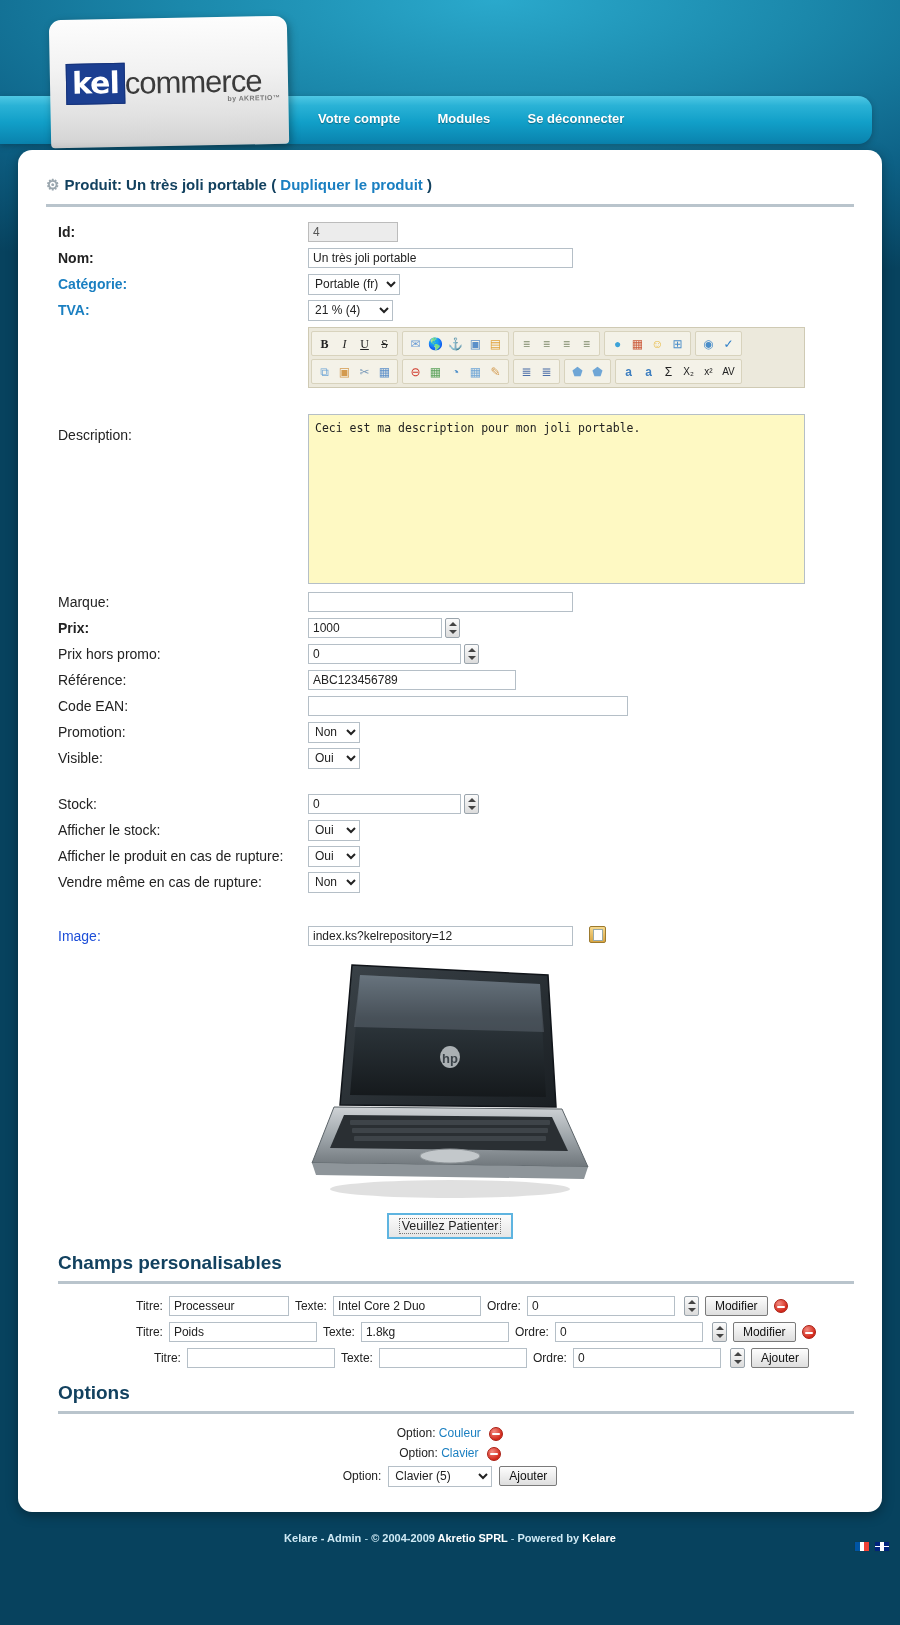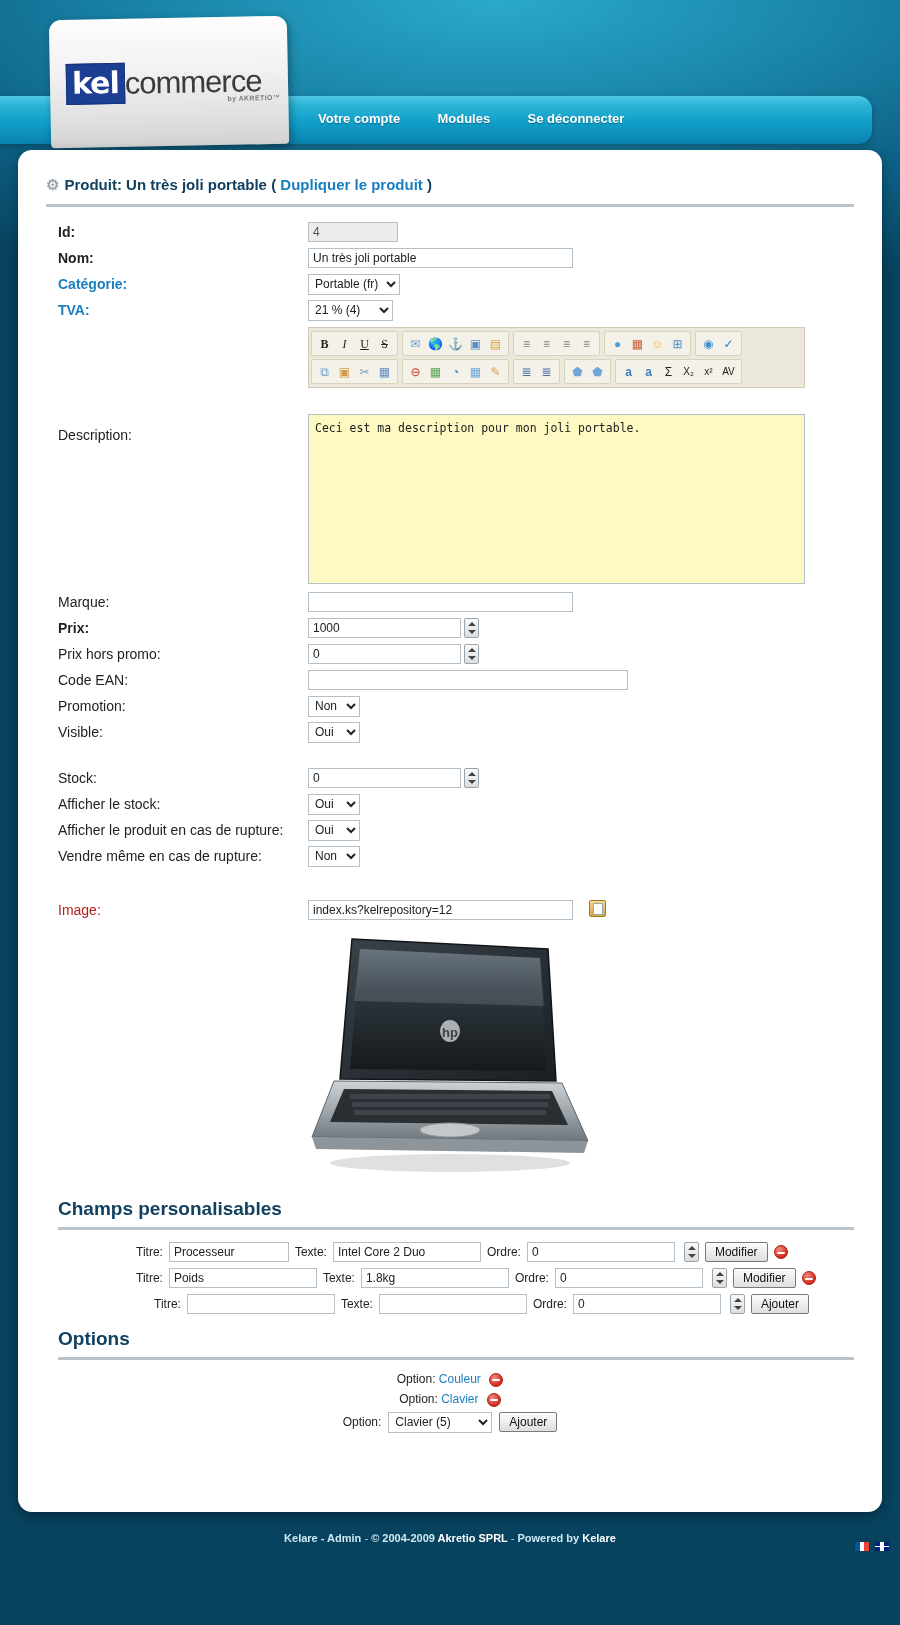--- a/index.html
+++ b/index.html
@@ -67,21 +67,21 @@
     margin-bottom:14px;
   }
   .page-title .gear { color:#9aa6ae; font-size:15px; margin-right:5px; }
   .page-title a { color:#1a7fc1; text-decoration:none; font-weight:bold; }
 
   
   .frow { display:flex; align-items:center; margin-bottom:4px; min-height:22px; }
   .flabel { width:262px; flex:0 0 262px; font-size:14px; color:#222; padding-left:12px; }
   .flabel.bold { font-weight:bold; }
   .flabel.link { color:#1a7fc1; font-weight:bold; }
-  .flabel.link2 { color:#b91c1c; }
+  .flabel.link2 { color:#1d4ed8; }
   .fctl { flex:1; }
 
   input.txt {
     font-family:"Liberation Sans", sans-serif; font-size:12px;
     border:1px solid #b5bfc7; background:#fff; padding:2px 4px; height:20px;
     color:#222; outline:none;
   }
   input.txt.ro { background:#ececec; color:#555; border:1px solid #bcbcbc; }
   select.sel {
     font-family:"Liberation Sans", sans-serif; font-size:12px;
@@ -319,31 +319,37 @@
   <div class="frow">
     <div class="flabel">Marque:</div>
     <div class="fctl">
       <input class="txt" style="width: 265px;" value="">
     </div>
   </div>
 
   <div class="frow">
     <div class="flabel bold">Prix:</div>
     <div class="fctl">
-      <input class="txt" style="width: 153px;" value="1000"><span class="spin"></span>
+      <input class="txt" style="width: 134px;" value="1000"><span class="spin"></span>
     </div>
   </div>
 
   <div class="frow">
     <div class="flabel">Prix hors promo:</div>
     <div class="fctl">
       <input class="txt" style="width: 153px;" value="0"><span class="spin"></span>
     </div>
   </div>
 
+  <div class="frow">
+    <div class="flabel">Référence:</div>
+    <div class="fctl">
+      <input class="txt" style="width: 208px;" value="ABC123456789">
+    </div>
+  </div>
 
   <div class="frow">
     <div class="flabel">Code EAN:</div>
     <div class="fctl">
       <input class="txt" style="width: 320px;" value="">
     </div>
   </div>
 
   <div class="frow">
     <div class="flabel">Promotion:</div>
@@ -440,20 +446,23 @@
       <path d="M44 158 L252 160 L268 194 L30 191 Z" fill="#2a2f33"></path>
       <g fill="#3e4449">
         <rect x="50" y="163" width="200" height="5" rx="1"></rect>
         <rect x="52" y="171" width="196" height="5" rx="1"></rect>
         <rect x="54" y="179" width="192" height="5" rx="1"></rect>
       </g>
       <ellipse cx="150" cy="199" rx="30" ry="7" fill="#c3c8cb" stroke="#8d9397"></ellipse>
       <path d="M12 206 L288 210 L284 222 L16 218 Z" fill="#8e959a"></path>
       <ellipse cx="150" cy="232" rx="120" ry="9" fill="#000" opacity=".12"></ellipse>
     </svg>
+    <div style="margin-top:4px">
+      <button class="wait-btn"><span>Veuillez Patienter</span></button>
+    </div>
   </div>
 
   <div class="sec-h">Champs personalisables</div>
 
   <div class="cf-row">
     <span class="lb">Titre:</span>
     <input class="txt" style="width: 120px;" value="Processeur">
     <span class="lb">Texte:</span>
     <input class="txt" style="width: 148px;" value="Intel Core 2 Duo">
     <span class="lb">Ordre:</span>

